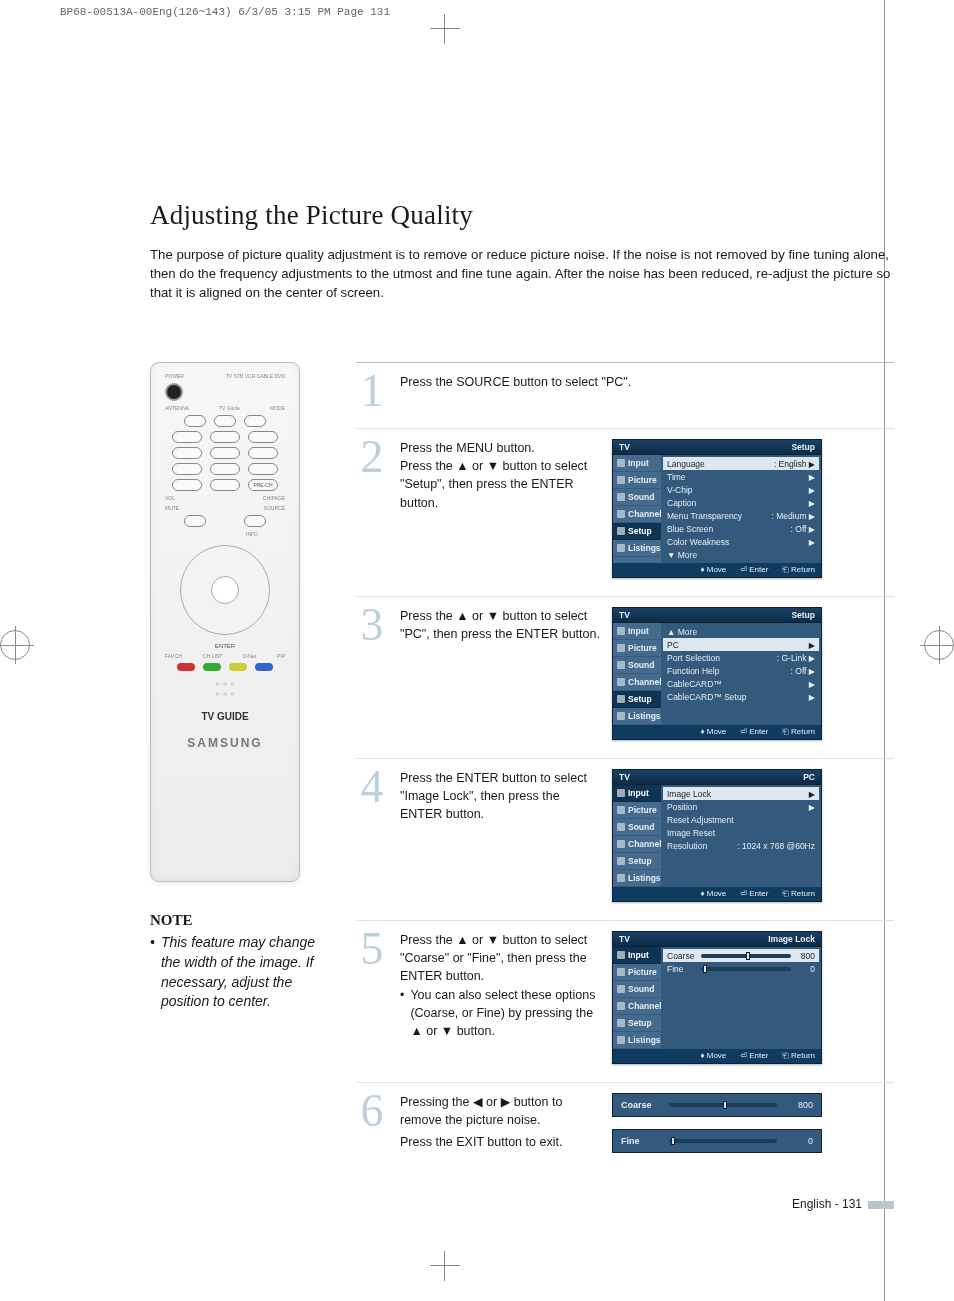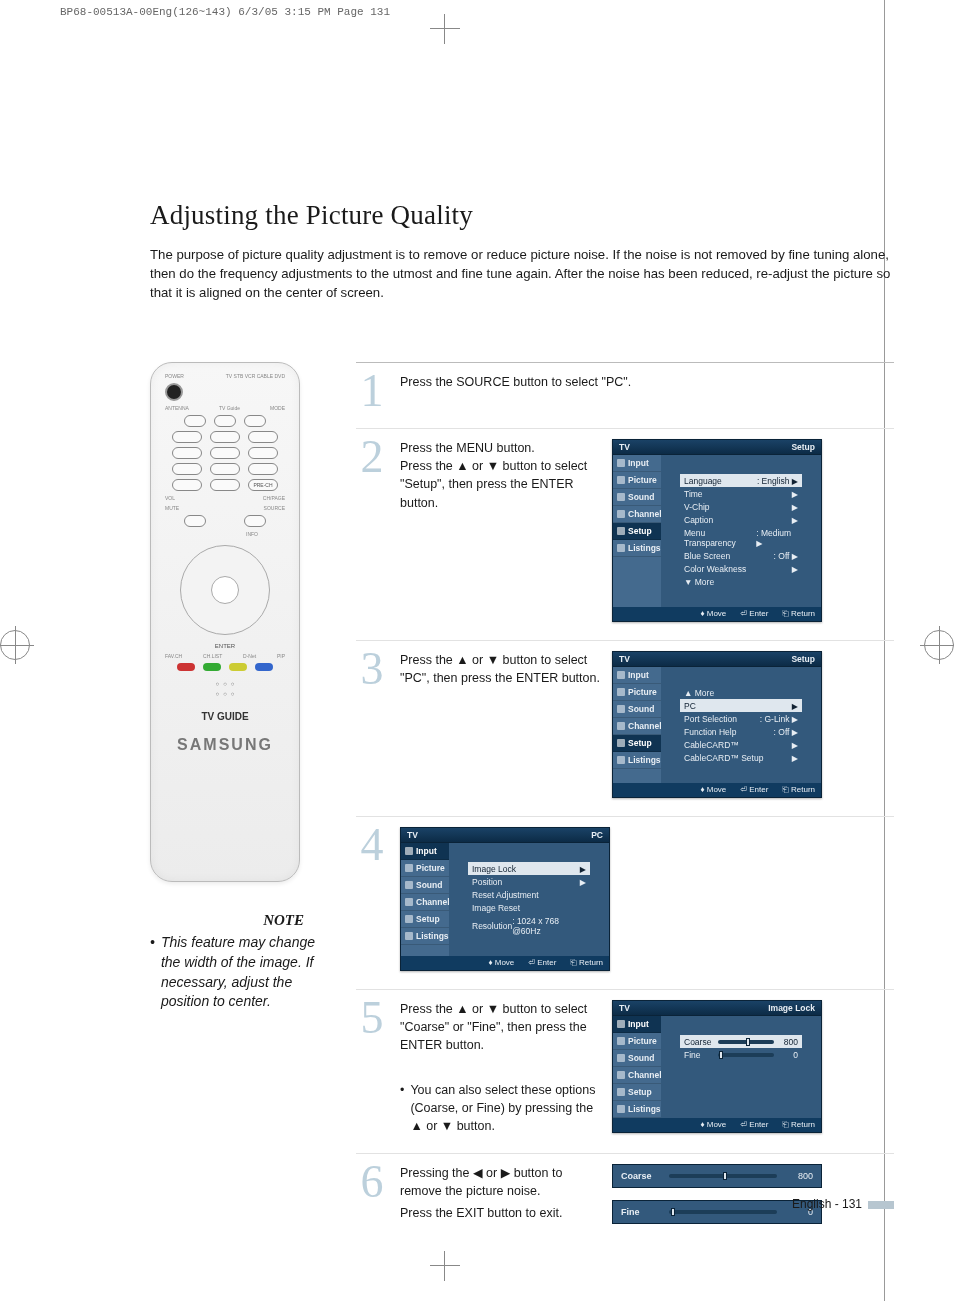--- a/index.html
+++ b/index.html
@@ -45,78 +45,77 @@
     margin:0 0 60px;
     max-width:760px;
   }
   .body{
     display:flex;gap:36px;align-items:flex-start;
   }
   
   .remote-col{width:170px;flex:none}
   .remote{
     width:150px;height:520px;
-    border:1px solid #bbb;border-radius:22px;
+    border:1px solid #bbb;border-radius:9px;
     background:linear-gradient(180deg,#f7f7f7,#ececec);
     box-shadow:inset 0 0 10px rgba(0,0,0,.05),0 2px 4px rgba(0,0,0,.08);
     padding:10px 8px;
     font-size:6px;color:#555;text-align:center;
     display:flex;flex-direction:column;align-items:center;gap:4px;
   }
   .rc-row{display:flex;justify-content:center;gap:8px;width:100%}
   .rc-lbl{font-size:5px;display:flex;justify-content:space-between;width:100%;padding:0 6px;color:#888}
   .rc-pwr{width:18px;height:18px;border-radius:50%;background:#222;border:2px solid #999;margin-right:auto}
   .rc-pill{width:30px;height:12px;border:1px solid #888;border-radius:6px;background:#fafafa}
   .rc-pill.s{width:22px}
   .rc-dpad{width:90px;height:90px;border:1px solid #aaa;border-radius:50%;position:relative;background:#f3f3f3;margin:4px 0}
   .rc-dpad::after{content:"";position:absolute;inset:30px;border:1px solid #aaa;border-radius:50%;background:#fff}
   .rc-tvg{font-size:10px;font-weight:bold;color:#333;margin-top:10px}
-  .rc-samsung{font-size:16px;letter-spacing:2px;color:#777;margin-top:10px;font-weight:bold}
+  .rc-samsung{font-size:12px;letter-spacing:2px;color:#777;margin-top:10px;font-weight:bold}
   .rc-color-row .c{width:18px;height:8px;border-radius:4px}
   .note-head{
-    font-style:italic;font-weight:bold;
-    font-size:15px;margin:30px 16px 4px;
+    font-weight:bold;
+    font-size:15px;margin:30px 0 4px;
     font-family:"Times New Roman", serif;
-    text-align:right;
   }
   .note-body{font-style:italic;font-size:14px;line-height:1.4;display:flex;gap:6px}
   .note-body::before{content:"•";flex:none}
   
   .steps{flex:1;border-top:1px solid #bbb}
   .step{
     display:flex;gap:12px;align-items:flex-start;
     padding:10px 0 18px;border-bottom:1px solid #e2e2e2;
   }
   .step:last-child{border-bottom:none}
   .step-no{
     font-family:"Times New Roman",serif;
     font-size:46px;line-height:.8;
     color:#bcd0dc;font-weight:400;
     width:32px;flex:none;text-align:center;
   }
   .step-txt{flex:1;font-size:12.5px;line-height:1.45;max-width:200px}
-  .step-txt .sub{margin-top:26px;display:flex;gap:6px}
+  .step-txt .sub{margin-top:0;display:flex;gap:6px}
   .step-txt .sub::before{content:"•";flex:none}
   .osd-col{width:220px;flex:none;display:flex;flex-direction:column;gap:12px}
   
   .osd{
     width:210px;background:var(--osd-bg);border:1px solid #0a2338;
     color:var(--osd-txt);font-size:8.5px;box-shadow:0 1px 2px rgba(0,0,0,.3);
   }
   .osd-hd{
     display:flex;justify-content:space-between;
     background:linear-gradient(180deg,#1a4266,#0c2b46);
     padding:2px 6px;font-weight:bold;border-bottom:1px solid #0a2338;
   }
   .osd-body{display:flex}
   .osd-side{width:48px;background:var(--osd-bg2);display:flex;flex-direction:column}
   .osd-side div{padding:3px 4px;border-bottom:1px solid rgba(0,0,0,.15);display:flex;align-items:center;gap:3px;font-weight:bold}
   .osd-side div.sel{background:#0f3352;color:#fff}
   .osd-side .ico{width:8px;height:8px;background:currentColor;opacity:.6;border-radius:1px;flex:none}
-  .osd-main{flex:1;background:#33597c;padding:19px}
+  .osd-main{flex:1;background:#33597c;padding:2px}
   .osd-row{display:flex;justify-content:space-between;align-items:center;padding:1.5px 4px}
   .osd-row.sel{background:var(--osd-sel);color:#123}
   .osd-row .arr{font-size:8px}
   .osd-ft{
     background:var(--osd-bar);padding:2px 6px;
     display:flex;gap:14px;justify-content:flex-end;font-size:8px;
   }
   .osd-slider{display:flex;align-items:center;gap:4px}
   .osd-track{flex:1;height:4px;background:#1c3d58;position:relative;border-radius:2px}
   .osd-thumb{position:absolute;top:-2px;width:4px;height:8px;background:#dfe7ee;border:1px solid #0a2338}
@@ -374,20 +373,21 @@
                 <span>♦ Move</span>
                 <span>⏎ Enter</span>
                 <span>⎗ Return</span>
               </div>
             </div>
           </div>
       </div>
 
       <div class="step">
         <div class="step-no">4</div>
+        <div class="step-txt"><span>Press the ENTER button to select "Image Lock", then press the ENTER button.</span></div>
         <div class="osd-col">
             <div class="osd">
               <div class="osd-hd">
                 <span>TV</span>
                 <span>PC</span>
               </div>
               <div class="osd-body">
                 <div class="osd-side">
                   <div class=" sel"><span class="ico"></span>Input</div>
                   <div class=""><span class="ico"></span>Picture</div>

